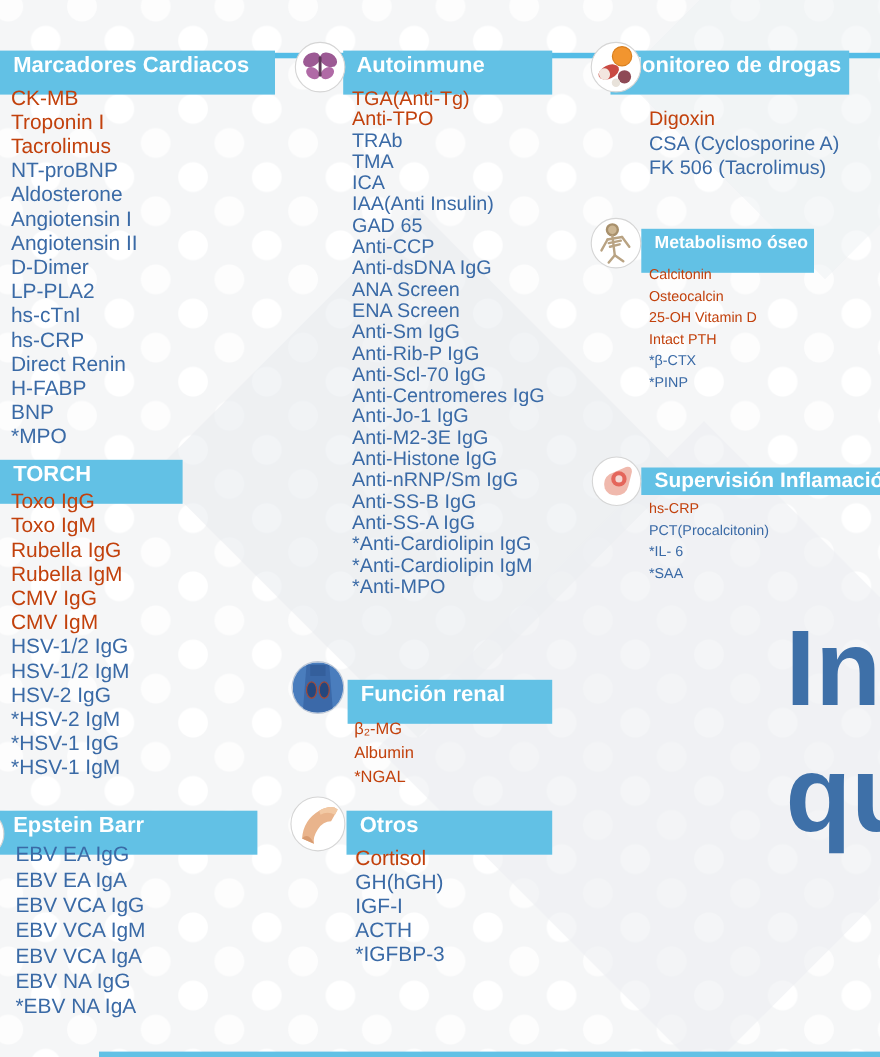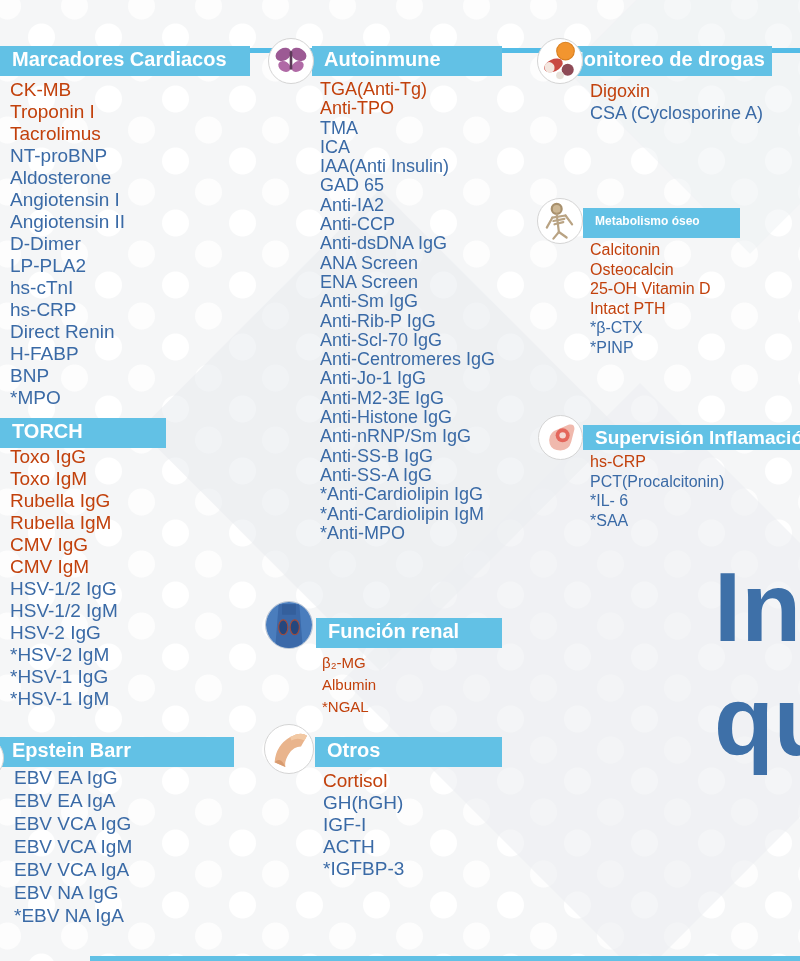--- a/index.html
+++ b/index.html
@@ -19,33 +19,33 @@
   }
   .bg-shape{position:absolute;background:rgba(232,235,238,0.55);transform:rotate(45deg);z-index:0;pointer-events:none}
   .shape1{width:340px;height:340px;left:210px;top:260px}
   .shape2{width:420px;height:420px;left:430px;top:470px;background:rgba(236,239,242,0.6)}
   .shape3{width:260px;height:260px;left:620px;top:-60px;background:rgba(238,241,243,0.5)}
 
   .topline{position:absolute;left:0;top:48px;width:800px;height:5px;background:#54bce6;z-index:1}
   .footline{position:absolute;left:90px;top:956px;width:710px;height:5px;background:#62c1e5;z-index:1}
 
   .bar{
-    position:absolute;height:30px;background:#62c1e5;color:#ffffff;
+    position:absolute;height:40px;background:#62c1e5;color:#ffffff;
     font-weight:bold;font-size:20px;line-height:26px;
     padding-left:12px;box-sizing:border-box;white-space:nowrap;z-index:2;
   }
   .bar-sm{font-size:19px}
-  .bar-xs{font-size:12px}
+  .bar-xs{font-size:16px}
 
   .list{position:absolute;margin:0;padding:0;list-style:none;z-index:2;white-space:nowrap}
   .f19{font-size:19px;line-height:22px}
   .f19w{font-size:19px;line-height:23px}
   .f18{font-size:18px;line-height:19.3px}
   .f18w{font-size:18px;line-height:22px}
-  .f18m{font-size:16px;line-height:19.5px}
+  .f18m{font-size:13px;line-height:19.5px}
   .c-dark{color:#c2410c}
   .c-blue{color:#3a6aa6}
 
   .icon-badge{
     position:absolute;border-radius:50%;background:#ffffff;border:1px solid #d5d5d5;
     overflow:hidden;z-index:3;box-sizing:border-box;
   }
   .icon-badge svg{display:block;width:100%;height:100%}
 
   .bigtext{
@@ -131,25 +131,25 @@
     <ellipse cx="26" cy="25" rx="6" ry="4.5" transform="rotate(-35 26 25)" fill="#b06aa6"></ellipse>
     <rect x="18.8" y="11" width="2.4" height="17" rx="1.2" fill="#5d3a58"></rect>
   </svg>
 </div>
 <div class="bar" style="left:312px;top:46px;width:190px">
   <span>Autoinmune</span>
 </div>
 <ul class="list f18" style="left:320px;top:80px">
     <li class="c-dark">TGA(Anti-Tg)</li>
     <li class="c-dark">Anti-TPO</li>
+    <li class="c-blue">TRAb</li>
     <li class="c-blue">TMA</li>
     <li class="c-blue">ICA</li>
     <li class="c-blue">IAA(Anti Insulin)</li>
     <li class="c-blue">GAD 65</li>
-    <li class="c-blue">Anti-IA2</li>
     <li class="c-blue">Anti-CCP</li>
     <li class="c-blue">Anti-dsDNA IgG</li>
     <li class="c-blue">ANA Screen</li>
     <li class="c-blue">ENA Screen</li>
     <li class="c-blue">Anti-Sm IgG</li>
     <li class="c-blue">Anti-Rib-P IgG</li>
     <li class="c-blue">Anti-Scl-70 IgG</li>
     <li class="c-blue">Anti-Centromeres IgG</li>
     <li class="c-blue">Anti-Jo-1 IgG</li>
     <li class="c-blue">Anti-M2-3E IgG</li>
@@ -203,23 +203,24 @@
     <circle cx="25" cy="11" r="8" fill="#f2952f" stroke="#d97f1e" stroke-width="1"></circle>
     <ellipse cx="14" cy="24" rx="9" ry="5.5" transform="rotate(-25 14 24)" fill="#c94a43"></ellipse>
     <ellipse cx="10.5" cy="25.8" rx="4.5" ry="5" transform="rotate(-25 10.5 25.8)" fill="#f3e6df"></ellipse>
     <circle cx="27" cy="28" r="5.5" fill="#8e4a56"></circle>
     <circle cx="20" cy="33" r="3.5" fill="#e8e2da"></circle>
   </svg>
 </div>
 <div class="bar" style="left:555px;top:46px;width:217px">
   <span>Monitoreo de drogas</span>
 </div>
-<ul class="list f18w" style="left:590px;top:80px">
+<ul class="list f18w" style="left:590px;top:97px">
     <li class="c-dark">Digoxin</li>
     <li class="c-blue">CSA (Cyclosporine A)</li>
+    <li class="c-blue">FK 506 (Tacrolimus)</li>
   </ul>
 
 <div class="icon-badge" style="left:537px;top:198px;width:46px;height:46px">
   <svg viewBox="0 0 40 40">
     <g stroke="#b9a383" stroke-width="2" fill="none" stroke-linecap="round">
       <circle cx="17" cy="9" r="4.5" fill="#cdb794" stroke="#a8906c"></circle>
       <path d="M17 14 L19 30"></path>
       <path d="M13 17 L25 15"></path>
       <path d="M14 20 L24 18"></path>
       <path d="M15 23 L23 21"></path>

